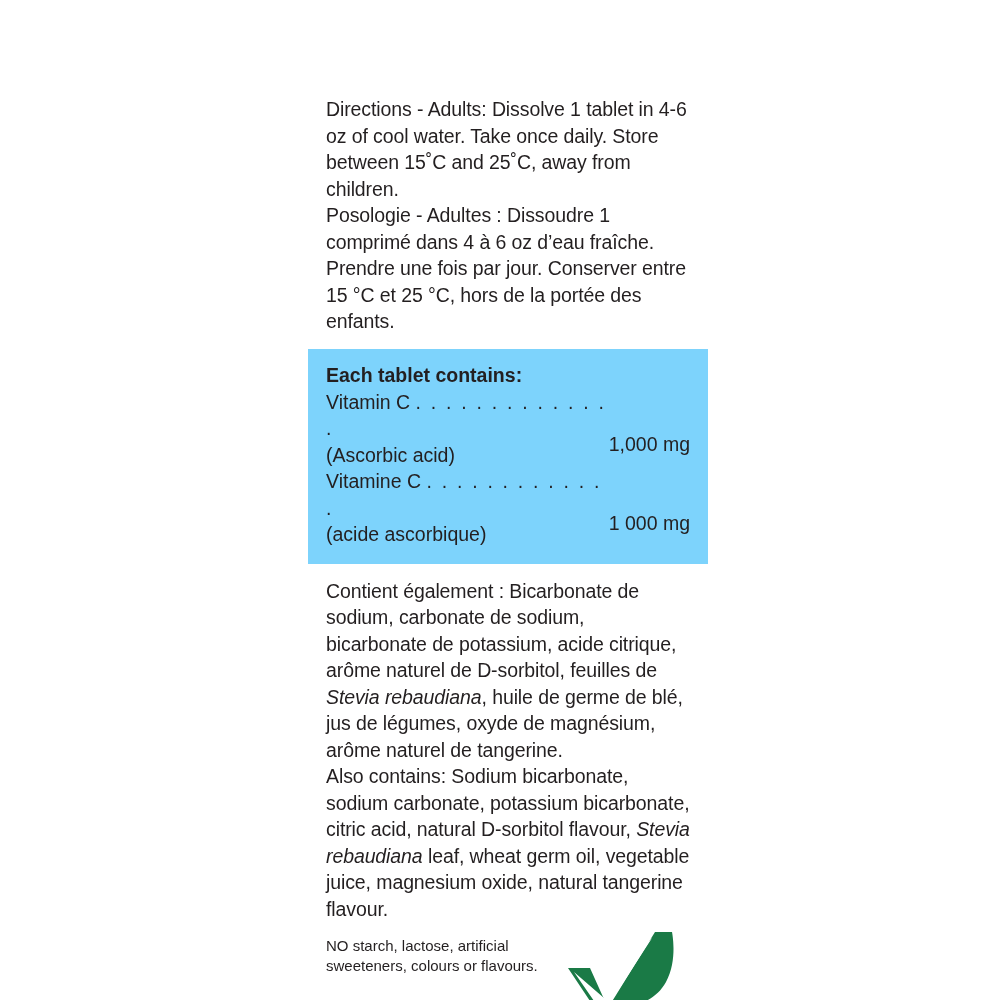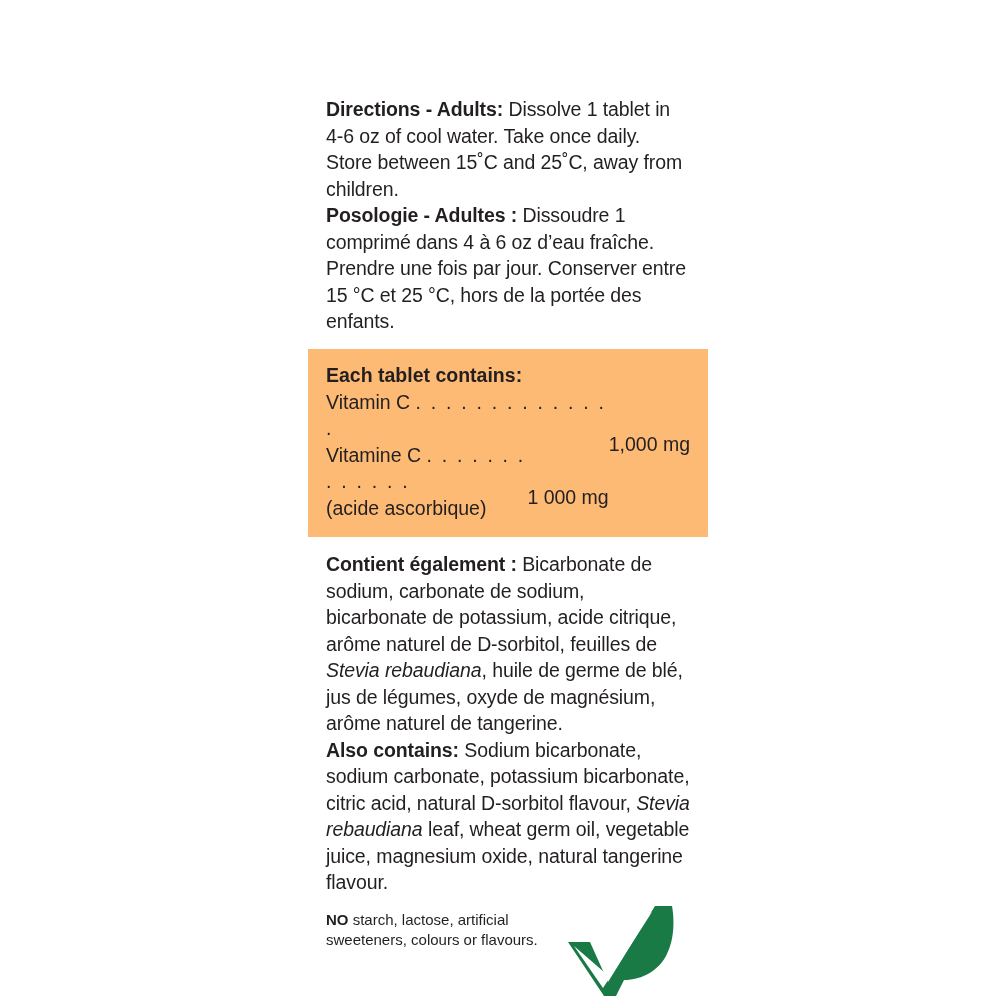--- a/index.html
+++ b/index.html
@@ -20,34 +20,34 @@
     left: 308px;
     top: 96px;
     width: 400px;
   }
   .para {
     font-size: 19.5px;
     line-height: 26.5px;
     letter-spacing: -0.1px;
   }
   .para b, .bold {
-    font-weight: bold;
+    font-weight: normal;
   }
   .ital {
     font-style: italic;
   }
 
   
   .directions {
     padding: 0 18px 10px 18px;
   }
 
   
   .facts {
-    background: #fdba74;
+    background: #7dd3fc;
     padding: 12px 18px 16px 18px;
     margin-top: 4px;
   }
   .facts .row {
     font-size: 19.5px;
     line-height: 26.5px;
     display: block;
   }
   .facts .hdr {
     font-weight: bold;
@@ -107,20 +107,21 @@
   </div>
 
   <div class="facts">
     <div class="hdr">Each tablet contains:</div>
     <div class="row">
       <span class="amount">1,000 mg</span>
       <span>Vitamin C</span>
       <span class="dots">. . . . . . . . . . . . . .</span>
       <span class="clear"></span>
     </div>
+    <div class="row">(Ascorbic acid)</div>
     <div class="row">
       <span class="amount">1 000 mg</span>
       <span>Vitamine C</span>
       <span class="dots">. . . . . . . . . . . . .</span>
       <span class="clear"></span>
     </div>
     <div class="row">(acide ascorbique)</div>
   </div>
 
   <div class="alsocontains">

